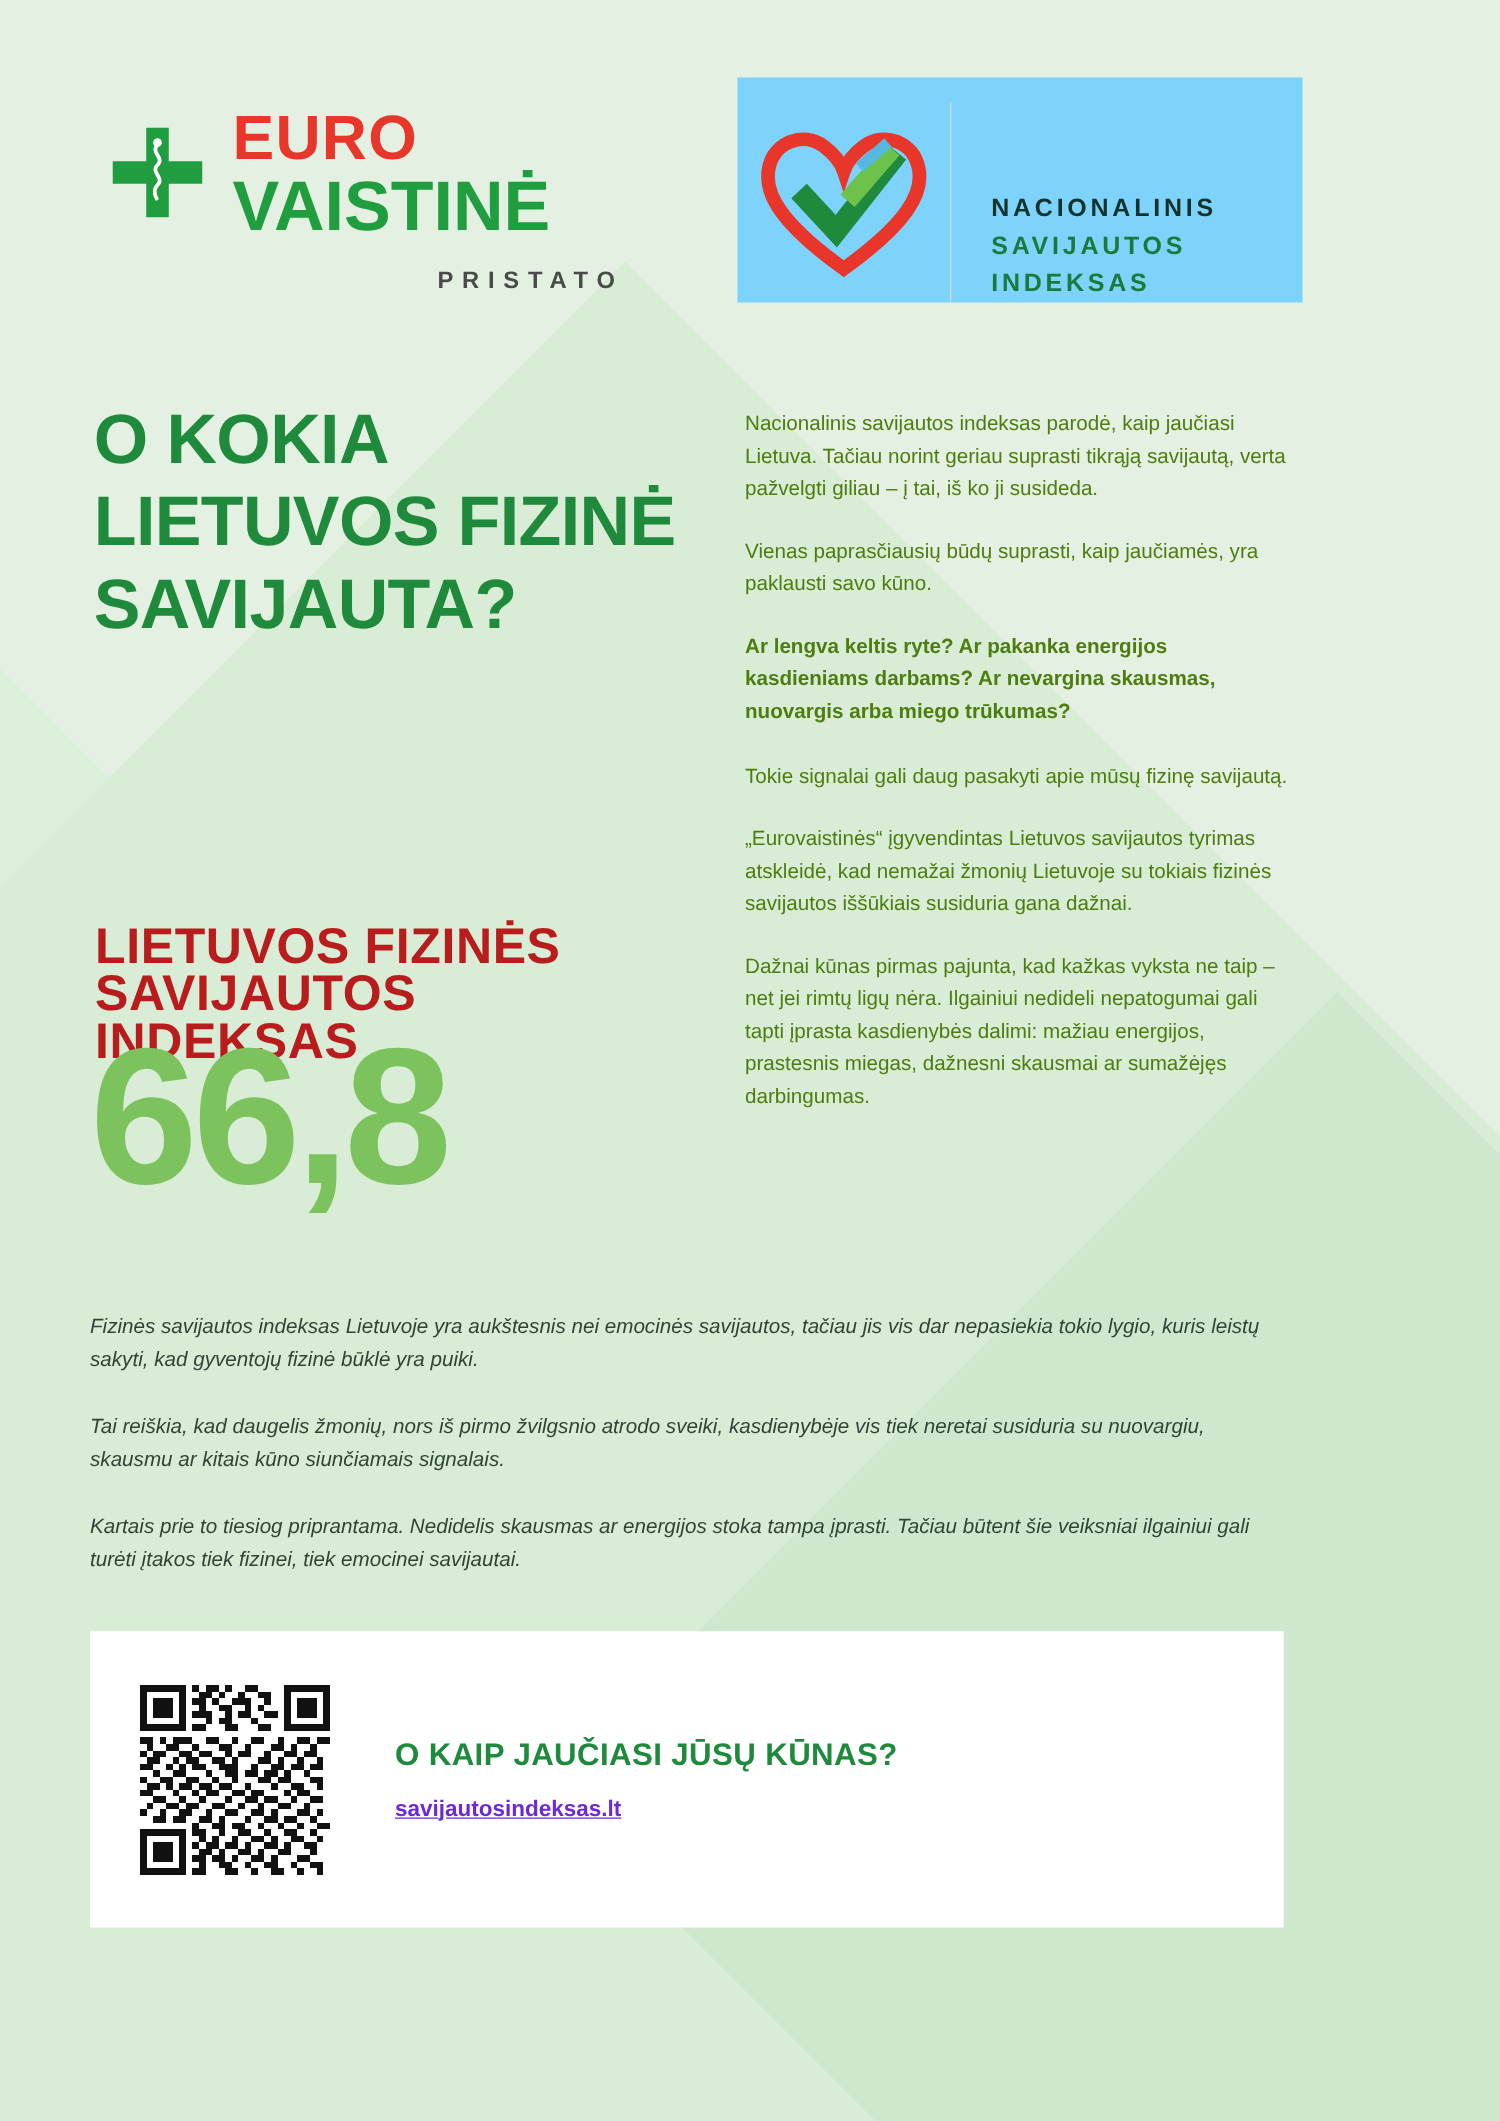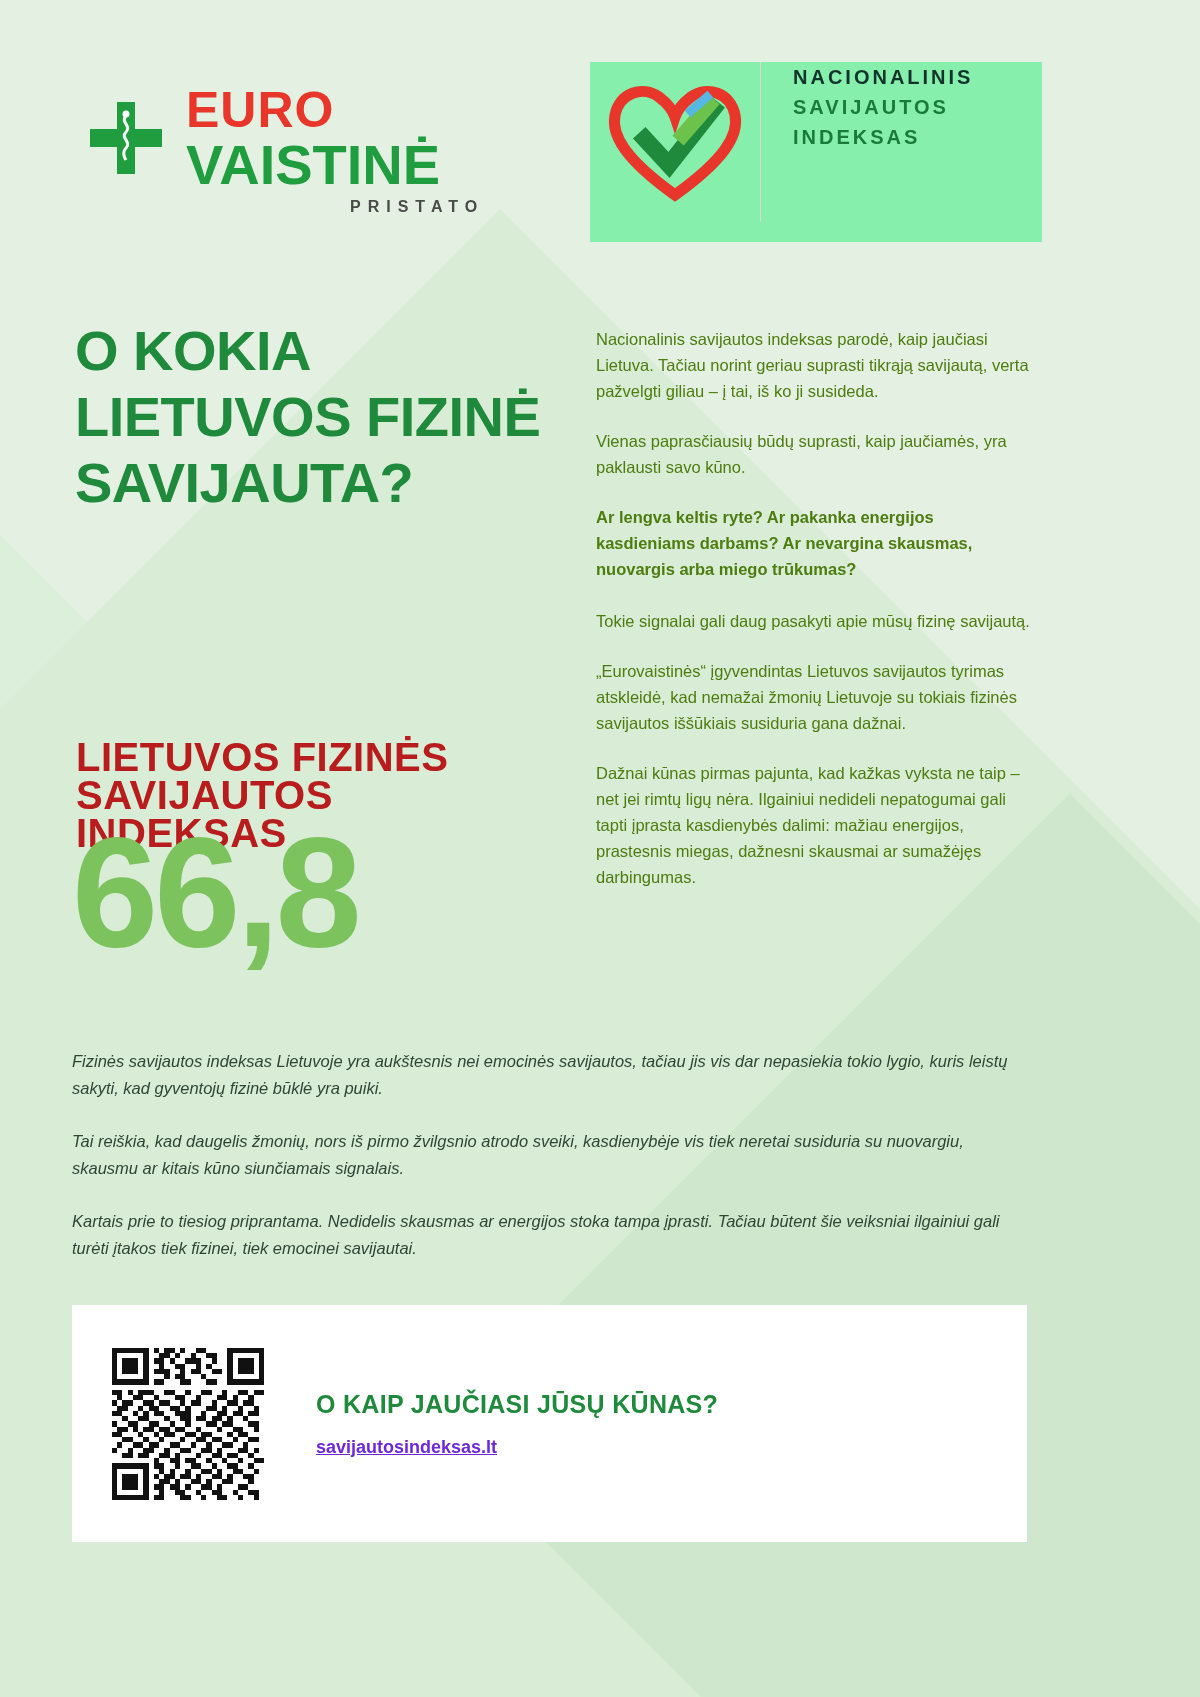--- a/index.html
+++ b/index.html
@@ -90,36 +90,36 @@
   }
   .logo-vaistine {
     color: #1f9d3f;
     font-size: 56px;
     font-weight: bold;
     letter-spacing: 0px;
     line-height: 58px;
   }
   .logo-pristato {
     color: #4a4a4a;
-    font-size: 16px;
+    font-size: 19px;
     letter-spacing: 7px;
     font-weight: bold;
-    margin-top: 4px;
+    margin-top: 20px;
     margin-left: 260px;
   }
 
   .nsi-box {
     position: absolute;
     left: 578px;
     top: 0px;
     width: 452px;
     height: 180px;
-    background: #86efac;
+    background: #7dd3fc;
     display: flex;
-    align-items: flex-start;
+    align-items: flex-end;
   }
   .nsi-heart {
     width: 170px;
     height: 160px;
     display: flex;
     align-items: center;
     justify-content: center;
     border-right: 1px solid #d7d7d7;
   }
   .nsi-words {

